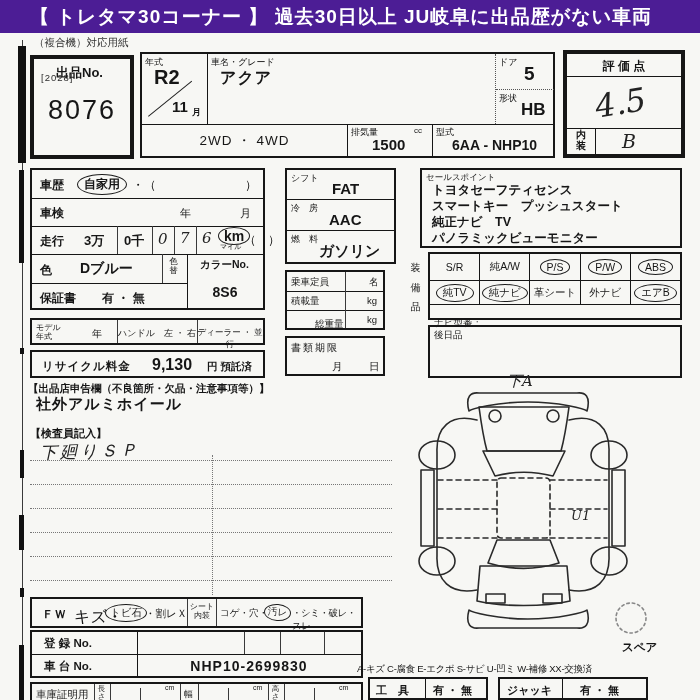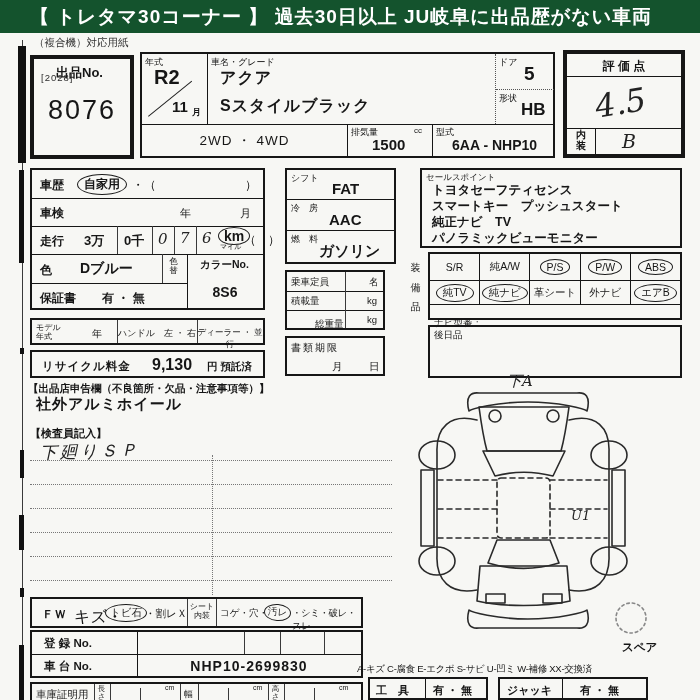--- a/index.html
+++ b/index.html
@@ -22,21 +22,21 @@
   .eq-cell { flex:1; border-left:1.5px solid #161616; display:flex; align-items:center; justify-content:center; font-size:10.5px; }
   .eq-cell:first-child { border-left:none; }
   svg { position:absolute; overflow:visible; }
   svg * { fill:none; stroke:#2a2a2a; stroke-width:1.6; stroke-linecap:round; stroke-linejoin:round; }
 </style>
 </head>
 <body>
 
 <div id="sheet">
 
-  <div class="abs" style="left:0;top:0;width:700px;height:33px;background:#14532d;color:#fff;font-size:19px;font-weight:bold;line-height:33px;padding-left:30px;letter-spacing:1px;white-space:nowrap;">【 トレタマ30コーナー 】 過去30日以上 JU岐阜に出品歴がない車両</div>
+  <div class="abs" style="left:0;top:0;width:700px;height:33px;background:#4c1d95;color:#fff;font-size:19px;font-weight:bold;line-height:33px;padding-left:30px;letter-spacing:1px;white-space:nowrap;">【 トレタマ30コーナー 】 過去30日以上 JU岐阜に出品歴がない車両</div>
   <div class="abs" style="left:34px;top:36px;font-size:10.5px;color:#333;">（複合機）対応用紙</div>
 
   <div class="vline-thin" style="left:22px;top:40px;height:660px;"></div>
   <div class="abs" style="left:18px;top:46px;width:8px;height:117px;background:#111;"></div>
   <div class="abs" style="left:19px;top:170px;width:5px;height:93px;background:#111;"></div>
   <div class="abs" style="left:20px;top:348px;width:4px;height:6px;background:#111;"></div>
   <div class="abs" style="left:20px;top:450px;width:4px;height:28px;background:#111;"></div>
   <div class="abs" style="left:19px;top:515px;width:5px;height:35px;background:#111;"></div>
   <div class="abs" style="left:20px;top:588px;width:4px;height:9px;background:#111;"></div>
   <div class="abs" style="left:19px;top:645px;width:5px;height:55px;background:#111;"></div>
@@ -52,21 +52,20 @@
     <div class="vline" style="left:65px;top:0;height:70px;"></div>
 
     <div class="abs lbl" style="left:3px;top:2px;">年式</div>
     <div class="abs b" style="left:12px;top:12px;font-size:20px;">R2</div>
     <div class="abs" style="left:6px;top:62px;width:56px;border-top:1.5px solid #222;transform:rotate(-39deg);transform-origin:0 0;"></div>
     <div class="abs b" style="left:30px;top:44px;font-size:15px;">11</div>
     <div class="abs b" style="left:50px;top:52px;font-size:9px;">月</div>
 
     <div class="abs lbl" style="left:69px;top:2px;">車名・グレード</div>
     <div class="abs b" style="left:78px;top:14px;font-size:16px;letter-spacing:1px;">アクア</div>
-    <div class="abs b" style="left:78px;top:42px;font-size:16px;letter-spacing:1px;">Sスタイルブラック</div>
 
     <div class="abs" style="left:353px;top:0;width:58px;height:70px;border-left:1.5px dotted #555;">
       <div class="abs" style="left:0;top:35px;width:58px;border-top:1.5px dotted #555;"></div>
       <div class="abs lbl" style="left:3px;top:2px;">ドア</div>
       <div class="abs b" style="left:28px;top:9px;font-size:19px;">5</div>
       <div class="abs lbl" style="left:3px;top:38px;">形状</div>
       <div class="abs b" style="left:25px;top:46px;font-size:17px;">HB</div>
     </div>
 
     <div class="vline" style="left:205px;top:70px;height:32px;"></div>

